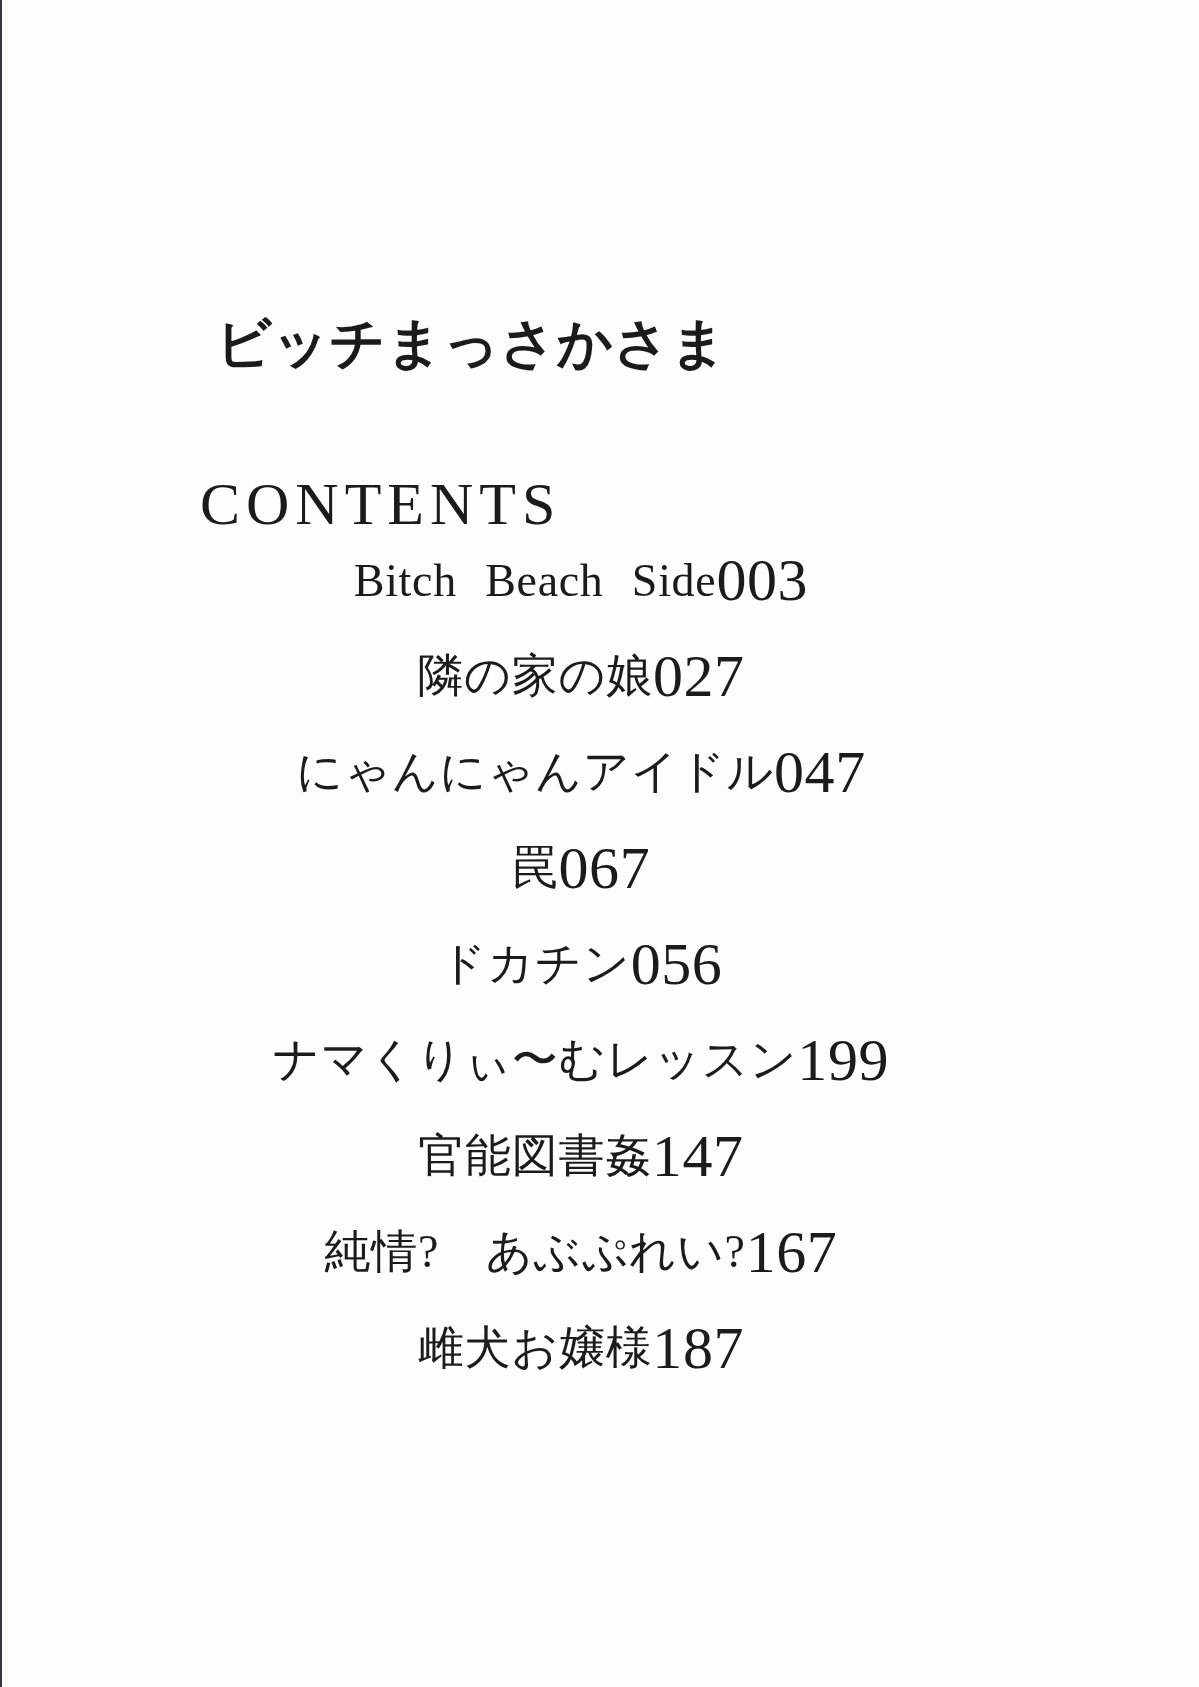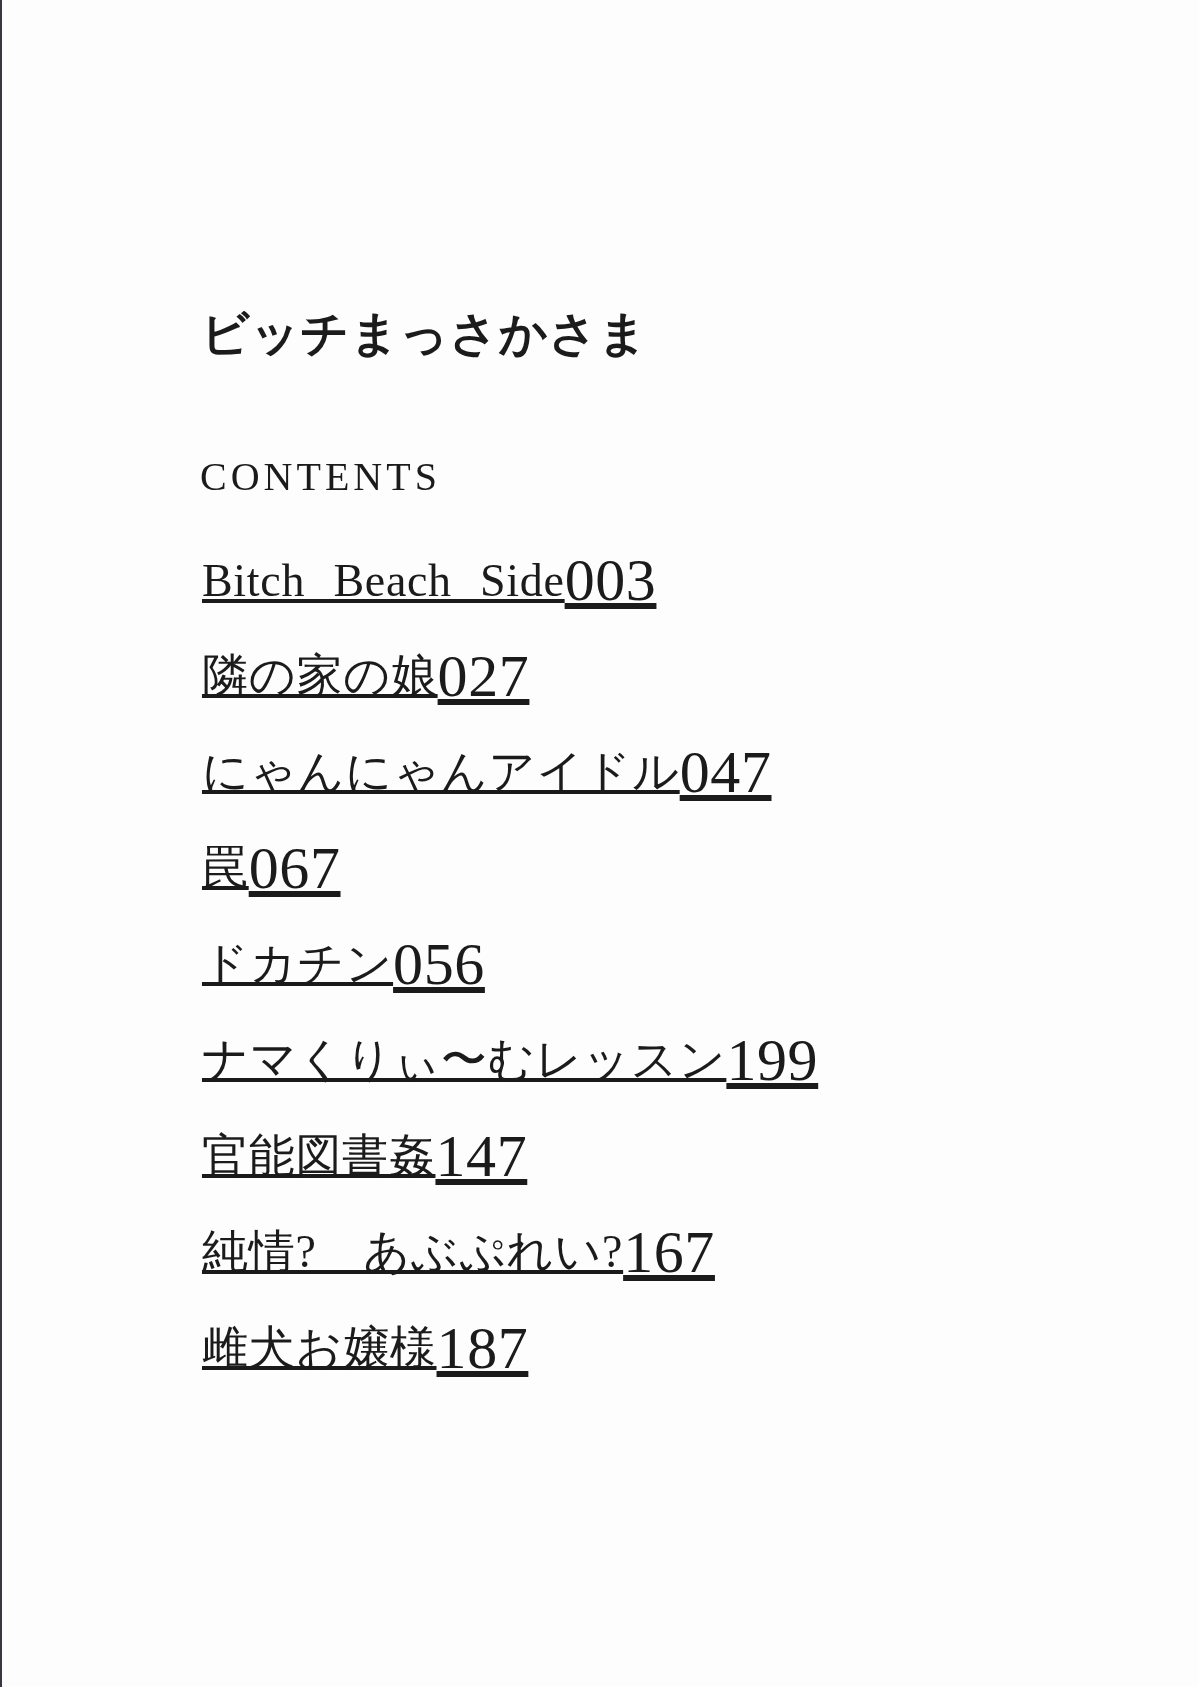--- a/index.html
+++ b/index.html
@@ -19,48 +19,47 @@
   .edge-line {
     position: absolute;
     left: 0;
     top: 0;
     width: 2px;
     height: 100%;
     background: #36393f;
   }
   .book-title {
     position: absolute;
-    left: 201px;
+    left: 216px;
     top: 270px;
-    font-size: 48px;
+    font-size: 55px;
     font-weight: 600;
     letter-spacing: 0.5px;
     white-space: nowrap;
   }
   .contents-heading {
     position: absolute;
     left: 200px;
     top: 420px;
-    font-size: 40px;
+    font-size: 60px;
     font-weight: 400;
     letter-spacing: 0.10em;
     white-space: nowrap;
   }
   .toc {
     position: absolute;
     left: 202px;
     top: 532px;
     width: 758px;
   }
   .toc-row {
     display: flex;
-    justify-content: flex-start;
+    justify-content: center;
     align-items: center;
     height: 96px;
-    text-decoration: underline;
   }
   .toc-label {
     font-size: 46px;
     word-spacing: 0.35em;
     letter-spacing: 0.015em;
     white-space: pre;
   }
   .toc-page {
     font-size: 60px;
     letter-spacing: 0.01em;

